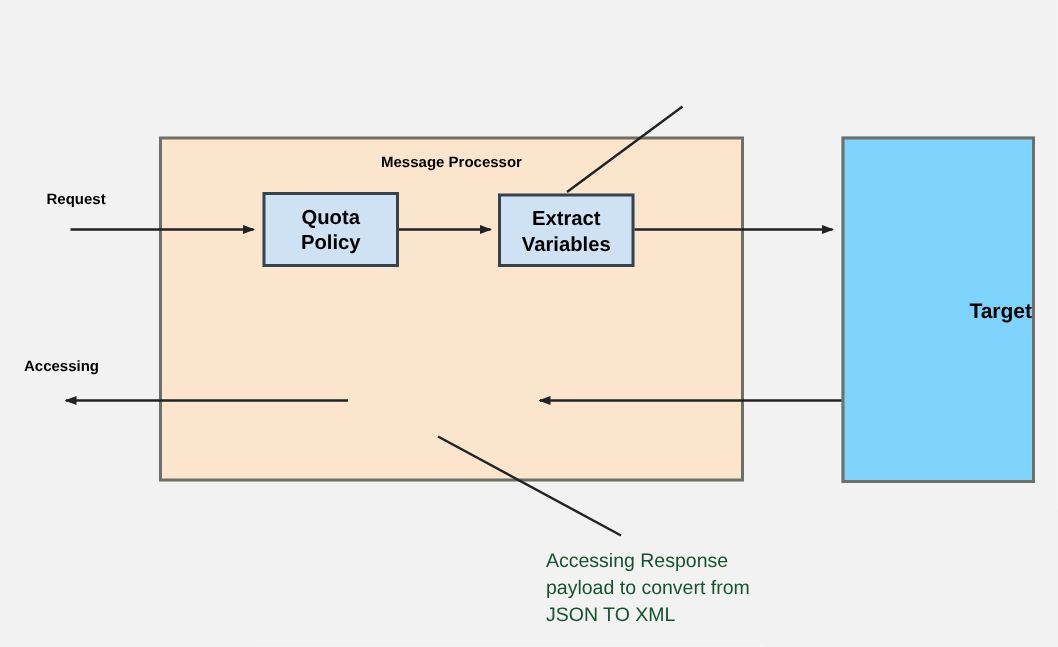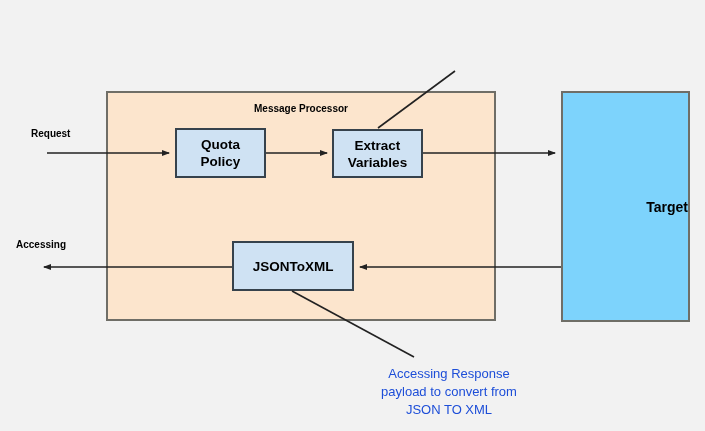--- a/index.html
+++ b/index.html
@@ -83,26 +83,25 @@
   <div id="target-box" class="abs big-box" style="background-color: #7dd3fc; border-color: rgb(111, 110, 103); justify-content: flex-end;">
     <span id="target-label">Target</span>
   </div>
 
   <div id="node-quota" class="abs node" style="background-color: rgb(207, 226, 243); border-color: rgb(54, 66, 76);">Quota
 Policy</div>
 
   <div id="node-extract" class="abs node" style="background-color: rgb(207, 226, 243); border-color: rgb(54, 66, 76);">Extract
 Variables</div>
 
-  <div id="node-json" class="abs node" style="background-color: rgb(207, 226, 243); border-color: rgb(54, 66, 76);">JSONToXML</div>
 
   <div id="request-label" class="abs flow-label">Request</div>
   <div id="response-label" class="abs flow-label">Accessing</div>
 
-  <div id="annotation-bottom" class="abs annotation" style="color: #1d4ed8; text-align: center;">Accessing Response
+  <div id="annotation-bottom" class="abs annotation" style="color: #14532d;">Accessing Response
 payload to convert from
 JSON TO XML</div>
 
   <svg id="connectors" viewBox="0 0 705 431" xmlns="http://www.w3.org/2000/svg">
     <defs>
       <marker id="arrow" markerWidth="8" markerHeight="8" refX="7" refY="3" orient="auto" markerUnits="userSpaceOnUse">
         <path class="arrowhead" d="M0,0 L8,3 L0,6 Z"></path>
       </marker>
     </defs>
     <line x1="47" y1="153" x2="169" y2="153" marker-end="url(#arrow)"></line>

